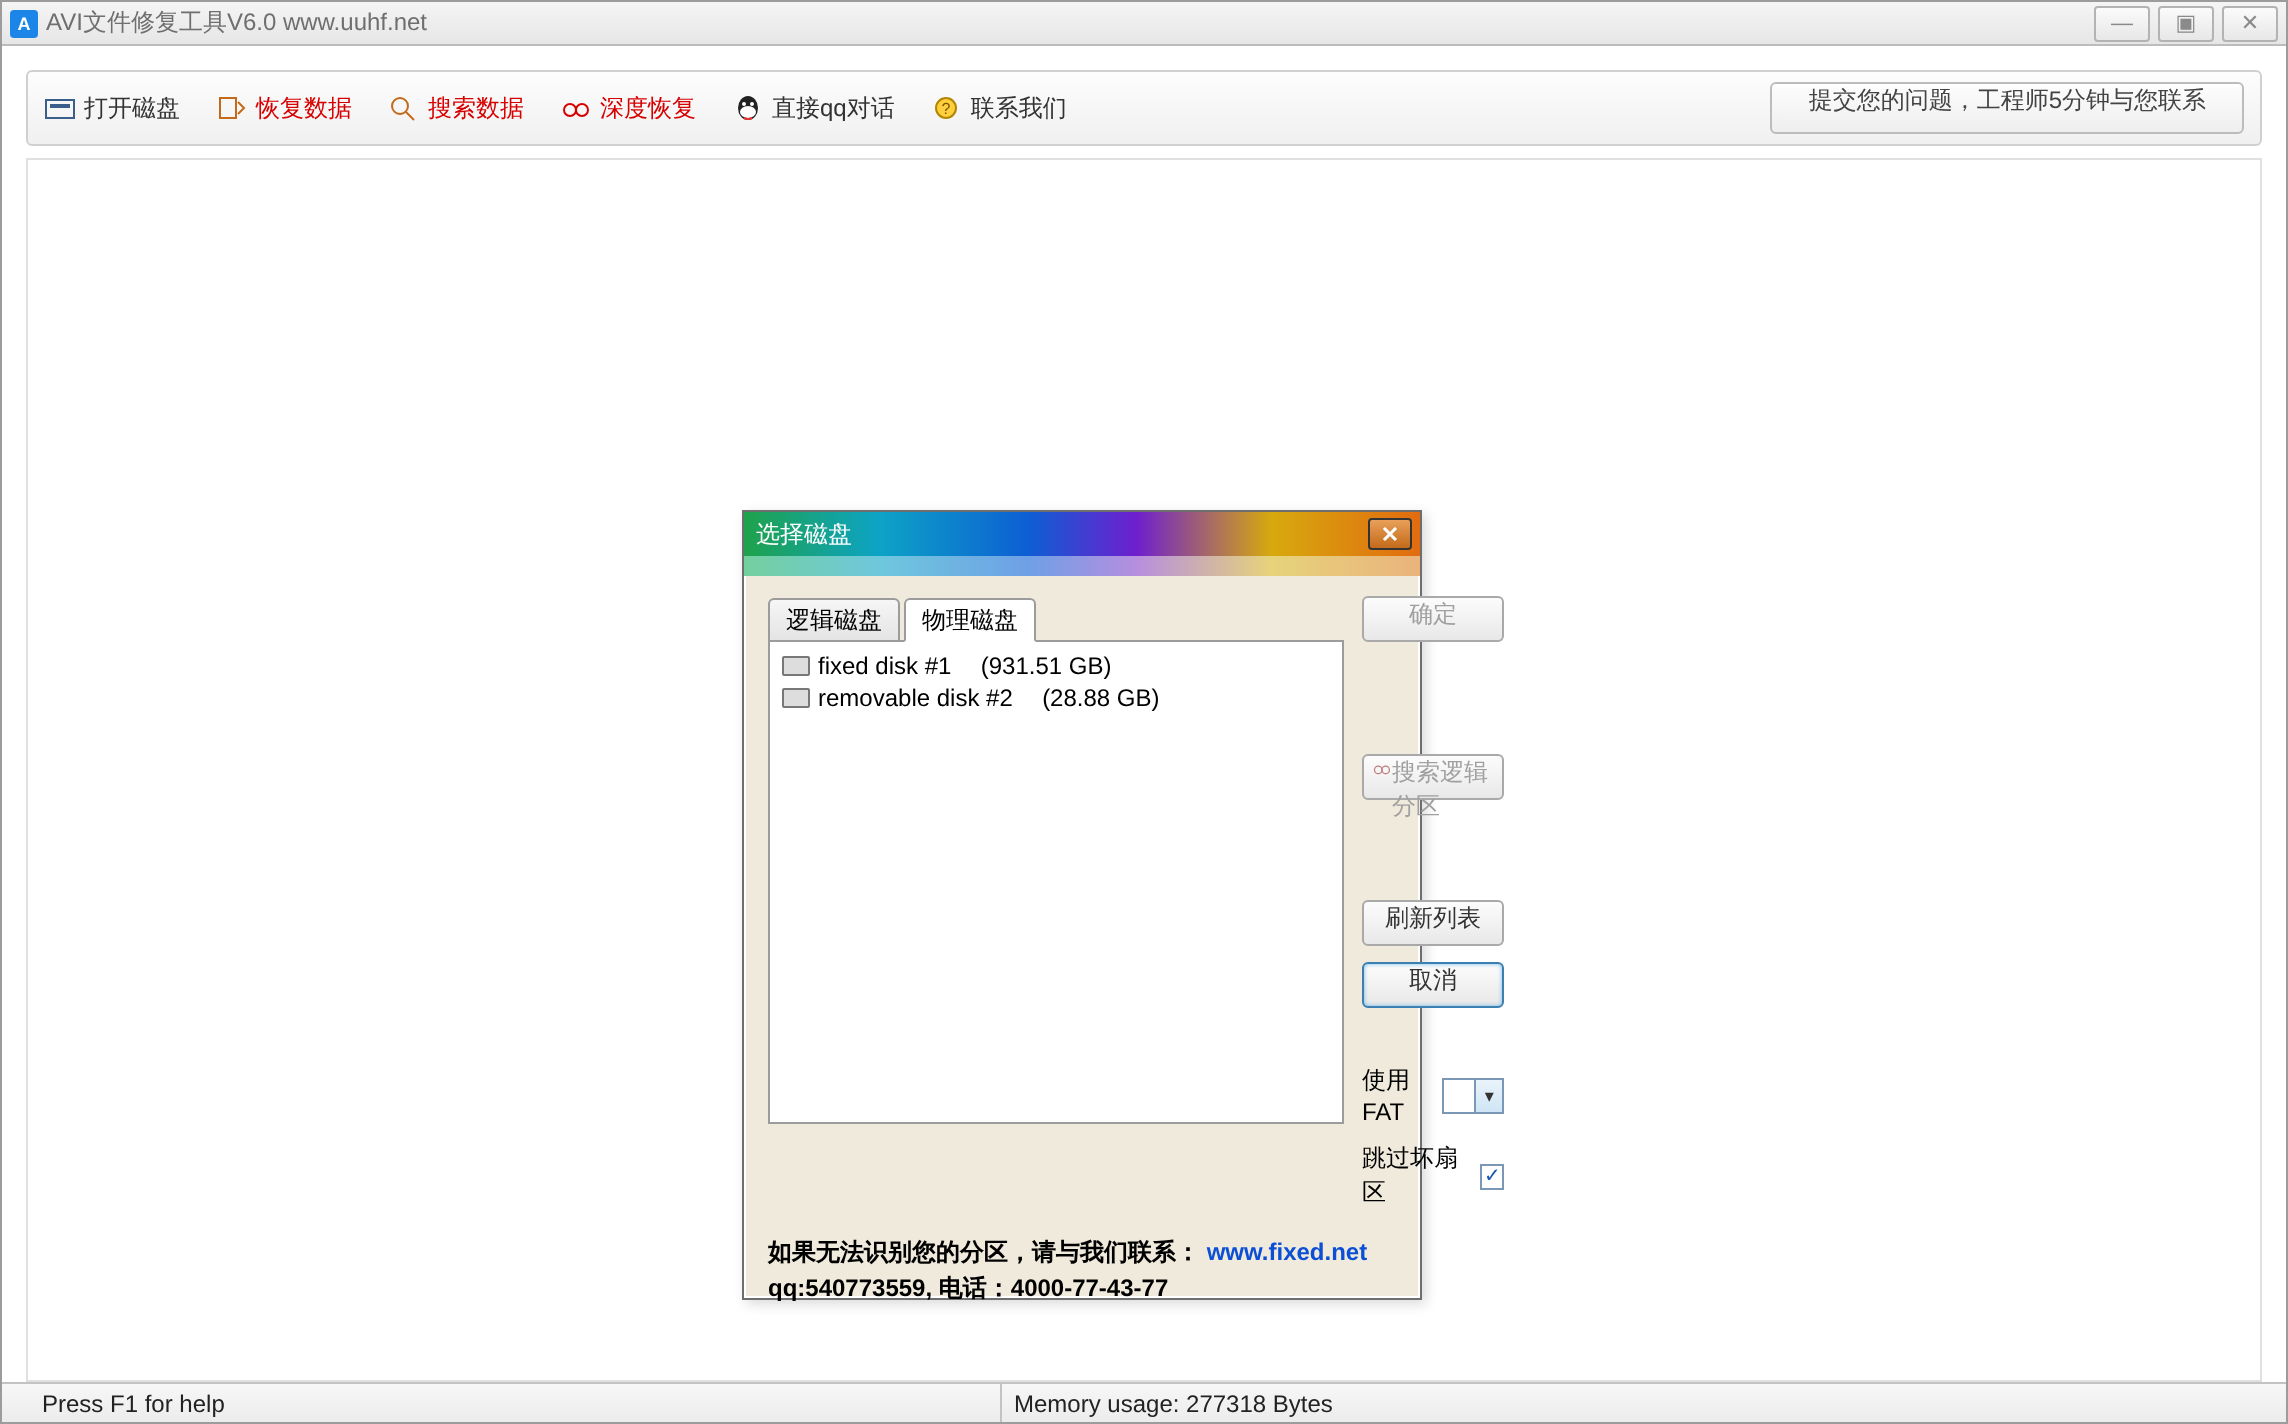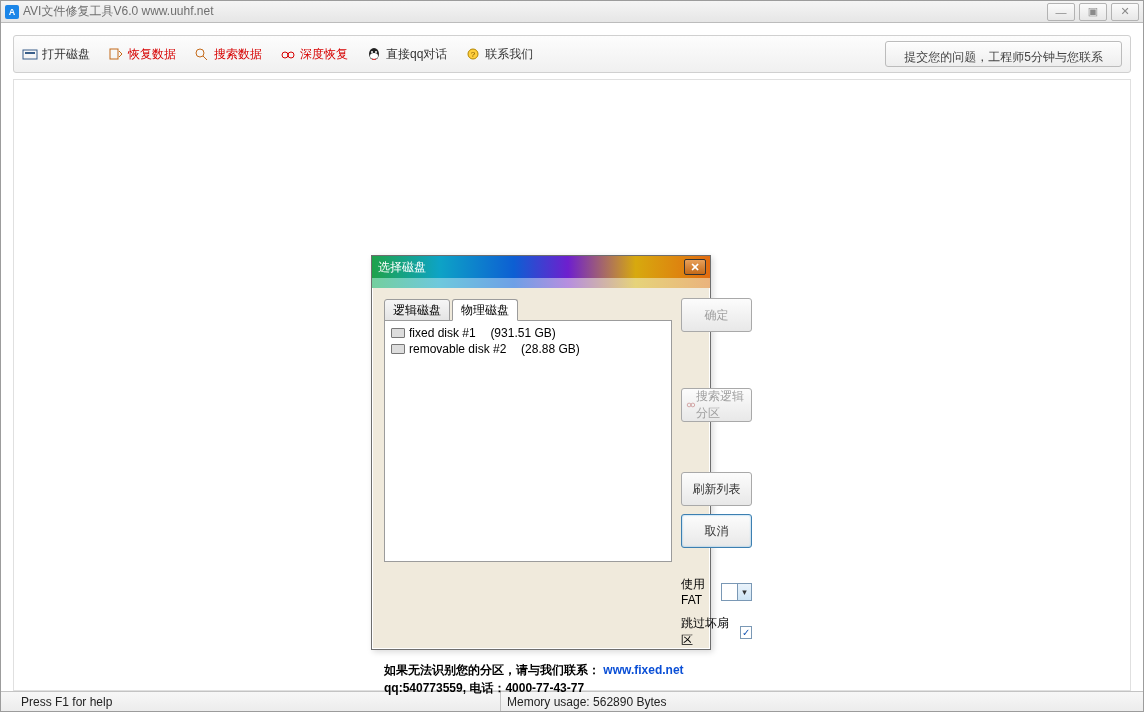--- a/index.html
+++ b/index.html
@@ -37,21 +37,21 @@
     display:flex; align-items:center; padding:0 8px; gap:18px;
     font-size:12px;
   }
   .tb-item { display:flex; align-items:center; gap:4px; color:#333; cursor:default; }
   .tb-item.red-text { color:#d60000; }
   .tb-icon { width:16px; height:14px; display:inline-block; }
   .big-btn {
     margin-left:auto; height:26px; padding:0 18px;
     border:1px solid #bcbcbc; border-radius:3px;
     background:linear-gradient(#fdfdfd,#eeeeee);
-    font-size:12px; color:#444; display:flex; align-items:flex-end;
+    font-size:12px; color:#444; display:flex; align-items:flex-start;
     box-shadow:0 1px 0 #fff inset;
   }
 
   
   .client {
     flex:1; margin:6px 12px 0; border:1px solid #e0e0e0;
     background:#ffffff; position:relative;
   }
 
   
@@ -112,22 +112,22 @@
     font-size:12px; padding:4px 6px;
   }
   .disk-row { display:flex; align-items:center; gap:4px; height:16px; }
   .disk-ico { width:14px; height:10px; border:1px solid #777; background:#ddd; border-radius:1px; }
 
   
   .side { flex:1; display:flex; flex-direction:column; gap:8px; }
   .btn {
     height:23px; border:1px solid #a9a9a9; border-radius:3px;
     background:linear-gradient(#fcfcfc,#e8e8e8);
-    font-size:12px; display:flex; align-items:center; justify-content:center;
-    color:#333; padding:16px 4px;
+    font-size:12px; display:flex; align-items:flex-start; justify-content:center;
+    color:#333; padding:0 4px;
   }
   .btn.disabled { color:#a0a0a0; }
   .btn.focused { border:1px solid #3c7fb1; box-shadow:0 0 2px #6fb7e8 inset;}
   .chk-row { display:flex; align-items:center; font-size:12px; gap:6px; justify-content:center; }
   .select {
     width:44px; height:18px; border:1px solid #7a98b5; background:#fff;
     display:flex; align-items:center; justify-content:flex-end;
   }
   .select .arrow {
     width:14px; height:100%; border-left:1px solid #7a98b5;
@@ -302,16 +302,16 @@
       </div>
     </div>
 
   </div>
 
   <div class="statusbars">
     <div>
       <span>Press F1 for help</span>
     </div>
     <div>
-      <span>Memory usage: 562890 Bytes</span>
+      <span>Memory usage: 277318 Bytes</span>
     </div>
   </div>
 </div>
 
 </body></html>

